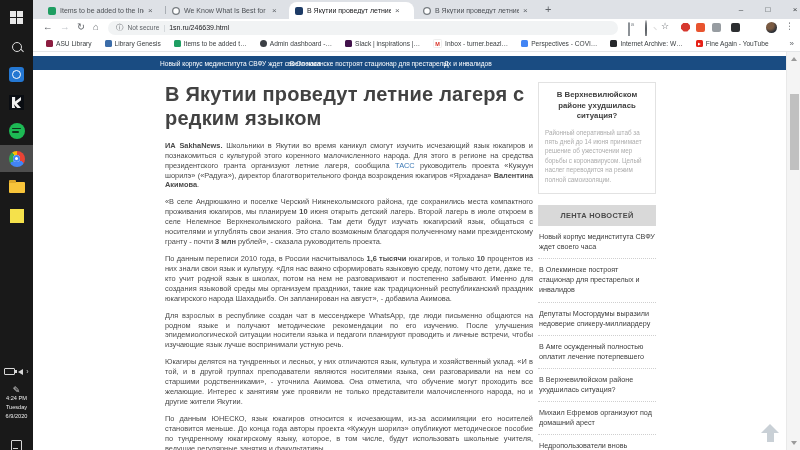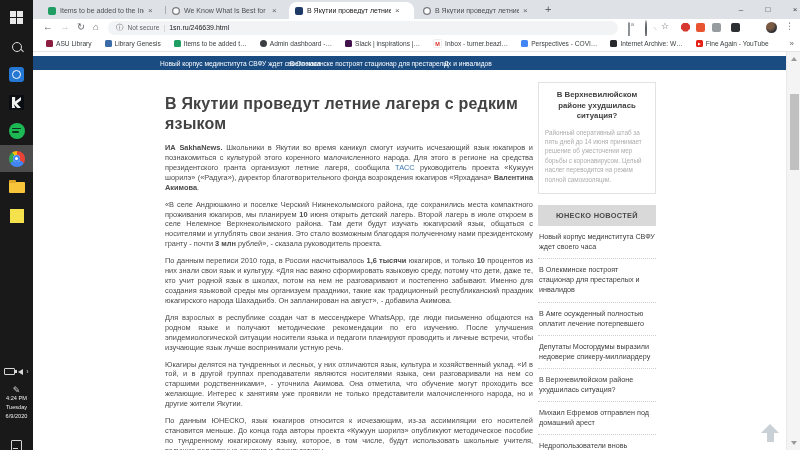--- a/index.html
+++ b/index.html
@@ -89,21 +89,21 @@
   .bi-ia{background:#26282b;}
   .bi-yt{background:#e62117;}
   .bi-yt::after{content:"▶";font-size:3.5px;color:#fff;}
   .bm-more{position:absolute;right:6px;font-size:8px;color:#5f6368;}
 
   
   #pagearea{position:absolute;left:33px;top:52px;width:753px;height:398px;background:#fff;}
   #ticker{position:absolute;left:0;top:4px;width:753px;height:14px;background:#1a4c82;}
   .tick{position:absolute;top:3.6px;font-size:6.6px;color:#fff;white-space:nowrap;}
   #article{position:absolute;left:132px;top:30px;width:368px;}
-  #article h1{margin:12px 0 10px;font-size:16px;line-height:1.22;font-weight:bold;color:#424242;letter-spacing:.2px;}
+  #article h1{margin:0 0 10px;font-size:20px;line-height:1.22;font-weight:bold;color:#424242;letter-spacing:.2px;}
   #article p{margin:0 0 7px;font-size:7.4px;line-height:1.34;color:#4a4a4a;text-align:justify;}
   .b{font-weight:bold;}
   .it{}
   #article a{color:#3a77b4;text-decoration:none;}
 
   #sidebar{position:absolute;left:505px;top:30px;width:118px;}
   .featured{border:1px solid #e2e2e2;padding:7px 6px 9px;box-sizing:border-box;}
   .f-title{font-size:7.8px;font-weight:bold;color:#3e3e3e;text-align:center;line-height:1.35;}
   .f-text{font-size:6.3px;color:#adadad;line-height:1.5;margin-top:6px;}
   .feedhdr{margin-top:11px;background:#d9d9d9;color:#4a4a4a;font-weight:bold;font-size:7.4px;text-align:center;padding:6px 0;letter-spacing:.3px;}
@@ -280,27 +280,27 @@
       <p><span>Юкагиры делятся на тундренных и лесных, у них отличаются язык, культура и хозяйственный уклад. </span><span class="it">«И в той, и в другой группах преподаватели являются носителями языка, они разговаривали на нем со старшими родственниками»</span><span>, - уточнила Акимова. Она отметила, что обучение могут проходить все желающие. Интерес к занятиям уже проявили не только представители малочисленного народа, но и другие жители Якутии.</span></p>
       <p>По данным ЮНЕСКО, язык юкагиров относится к исчезающим, из-за ассимиляции его носителей становится меньше. До конца года авторы проекта «Кужуун шорилэ» опубликуют методическое пособие по тундренному юкагирскому языку, которое, в том числе, будут использовать школьные учителя, ведущие регулярные занятия и факультативы.</p>
 
     </div>
 
     <div id="sidebar">
       <div class="featured">
         <div class="f-title">В Верхневилюйском районе ухудшилась ситуация?</div>
         <div class="f-text">Районный оперативный штаб за пять дней до 14 июня принимает решение об ужесточении мер борьбы с коронавирусом. Целый наслег переводится на режим полной самоизоляции.</div>
       </div>
-      <div class="feedhdr">ЮНЕСКО НОВОСТЕЙ</div>
+      <div class="feedhdr">ЛЕНТА НОВОСТЕЙ</div>
       <div class="feed-item"><span>Новый корпус мединститута СВФУ ждет своего часа</span></div>
       <div class="feed-item"><span>В Олекминске построят стационар для престарелых и инвалидов</span></div>
+      <div class="feed-item"><span>Депутаты Мосгордумы выразили недоверие спикеру-миллиардеру</span></div>
       <div class="feed-item"><span>В Амге осужденный полностью оплатит лечение потерпевшего</span></div>
-      <div class="feed-item"><span>Депутаты Мосгордумы выразили недоверие спикеру-миллиардеру</span></div>
       <div class="feed-item"><span>В Верхневилюйском районе ухудшилась ситуация?</span></div>
-      <div class="feed-item"><span>Михаил Ефремов отправлен под домашний арест</span></div>
+      <div class="feed-item"><span>Михаил Ефремов организуют под домашний арест</span></div>
       <div class="feed-item"><span>Недропользователи вновь загрязнили реку Ыллымах</span></div>
 
     </div>
 
     <div id="totop">
       <span class="head"></span>
       <span class="stem"></span>
     </div>
   </div>
 

